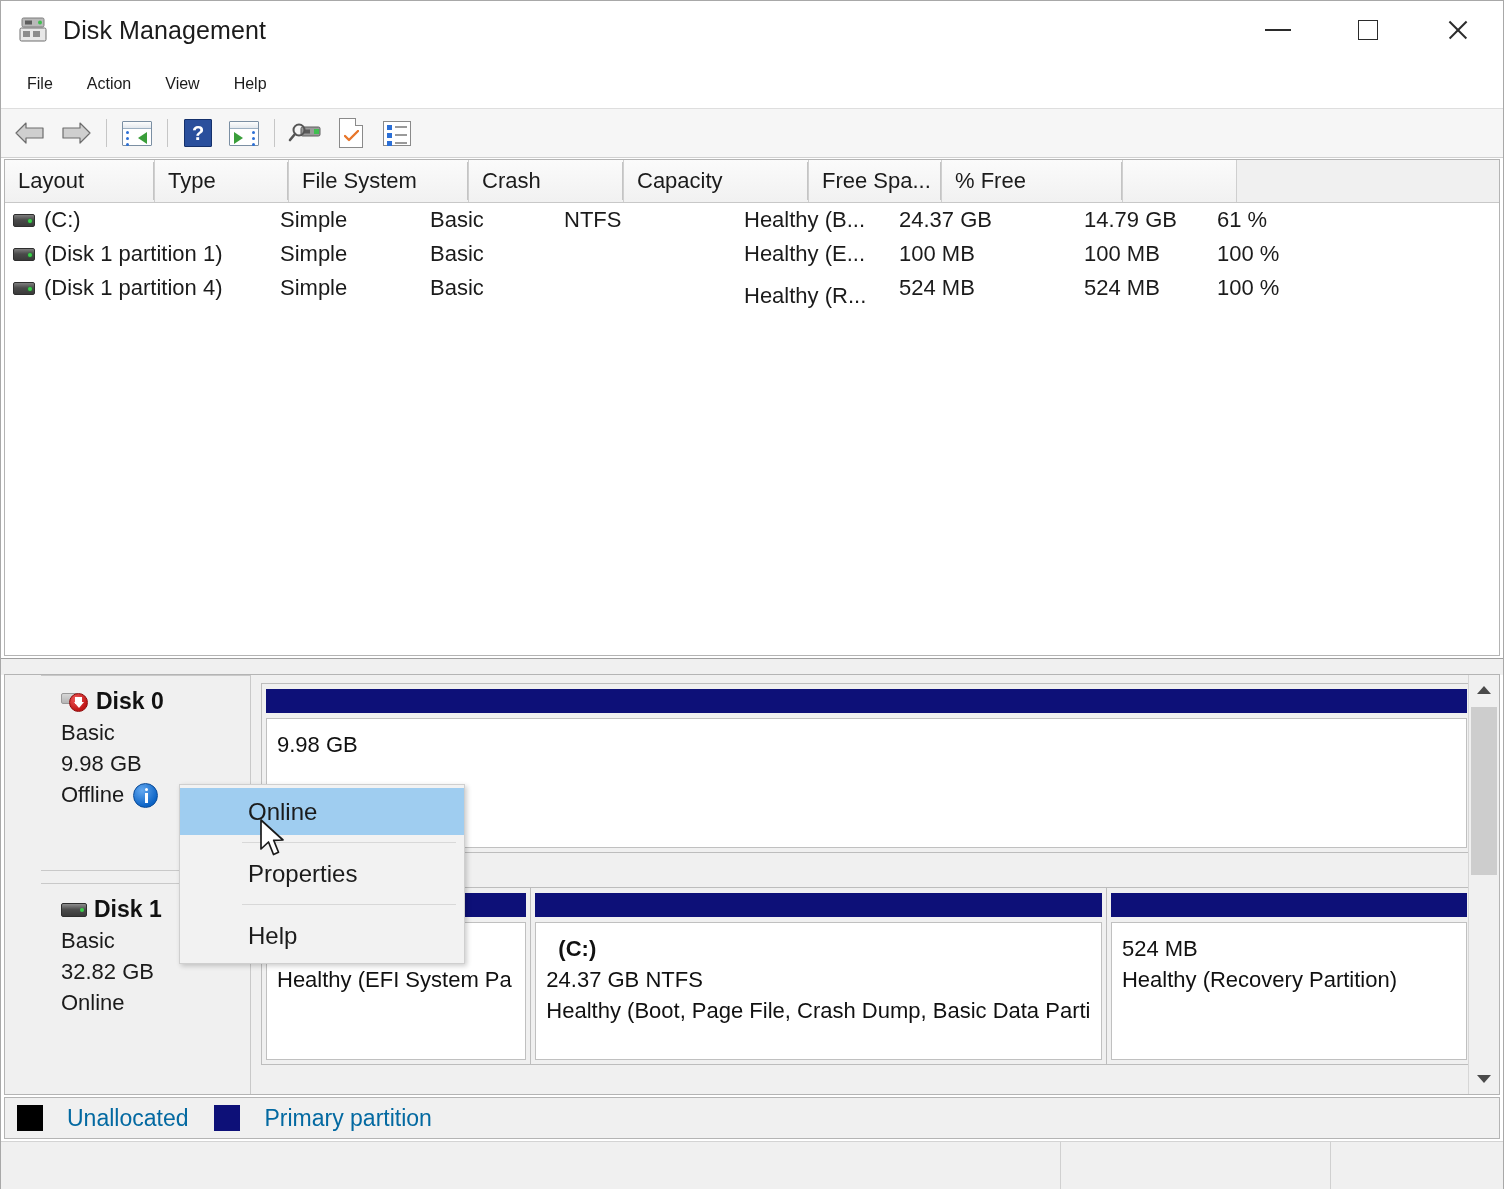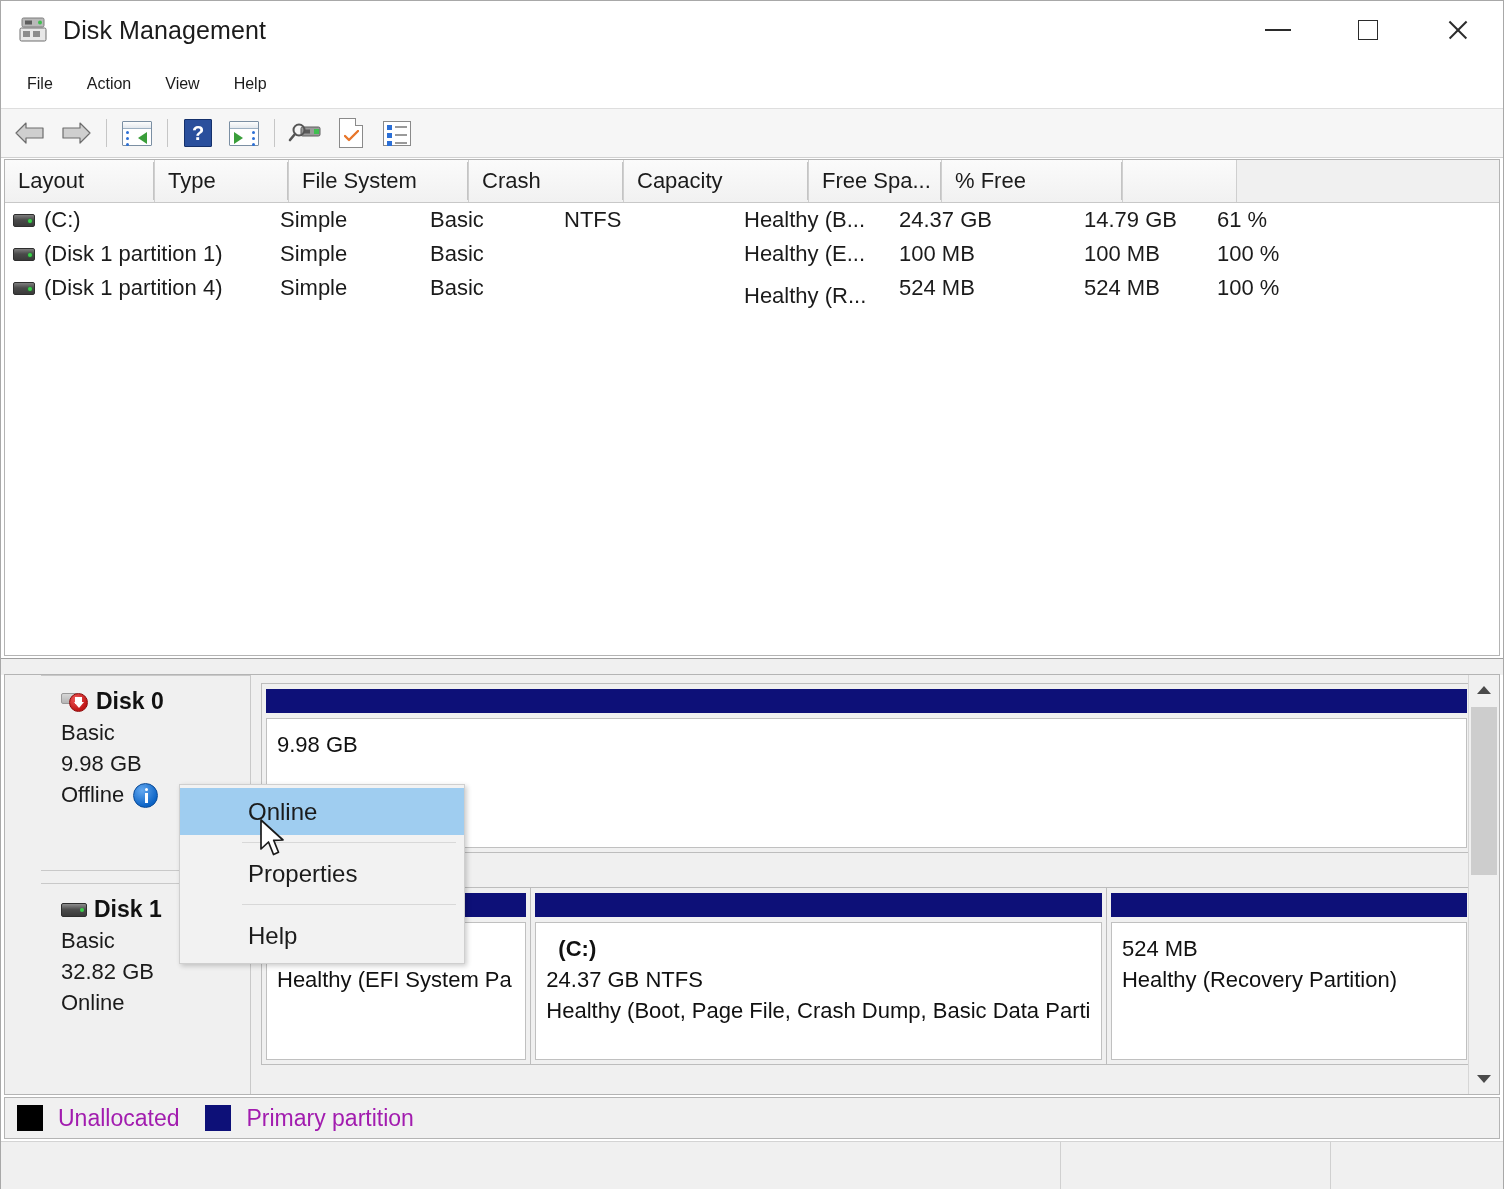--- a/index.html
+++ b/index.html
@@ -280,21 +280,21 @@
     background:#cdcdcd;
   }
 
   
   #legend {
     position:absolute; left:3px; top:1096px; width:1496px; height:42px;
     background:#f0f0f0; border:1px solid #b4b4b4; box-sizing:border-box;
     display:flex; align-items:center; padding-left:12px;
   }
   .lg-sw { width:26px; height:26px; flex:none; }
-  .lg-txt { font-size:23px; color:#a21caf; margin-left:15px; margin-right:26px; white-space:nowrap; }
+  .lg-txt { font-size:23px; color:#0369a1; margin-left:24px; margin-right:26px; white-space:nowrap; }
 
   
   #statusbar {
     position:absolute; left:0; top:1140px; width:1502px; height:47px;
     background:#f0f0f0; border-top:1px solid #d4d4d4;
     display:flex;
   }
   .sb-cell { height:100%; box-sizing:border-box; border-right:1px solid #d0d0d0; }
 
   

